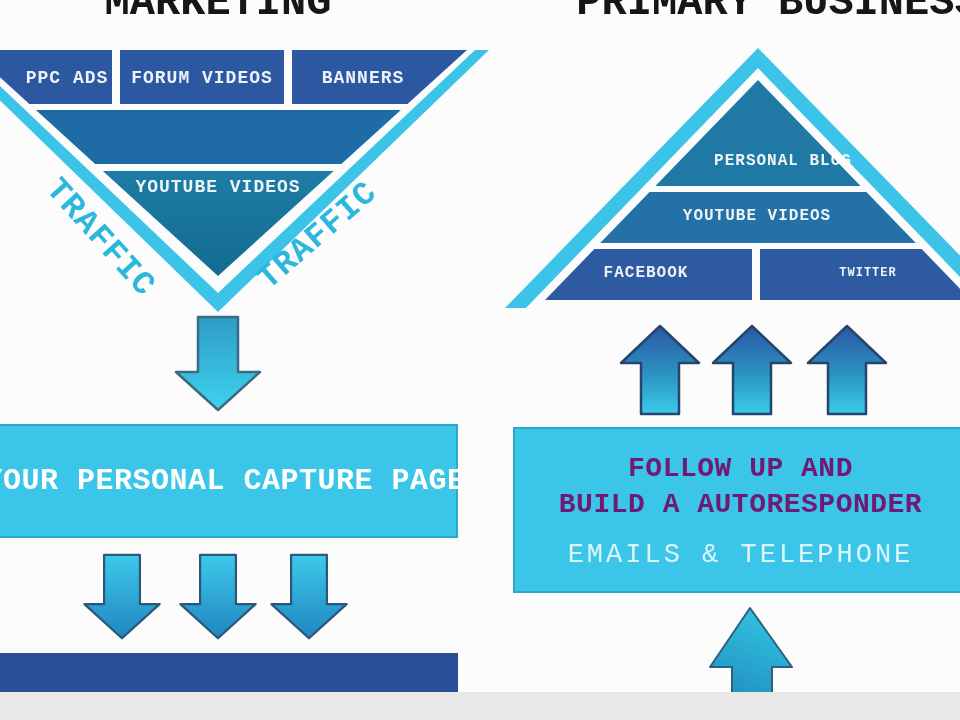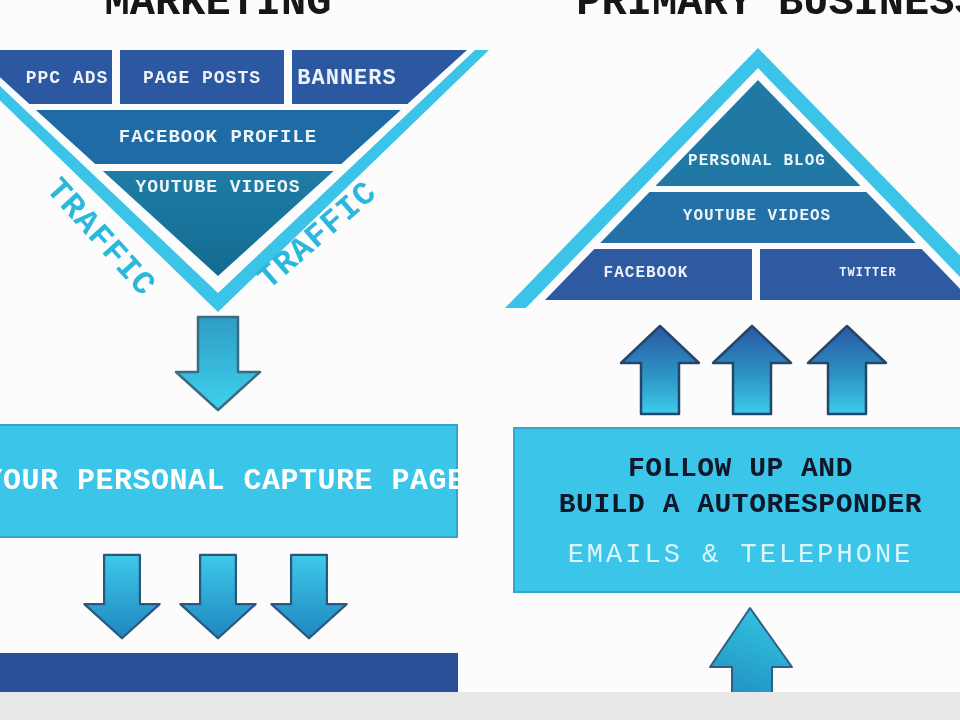--- a/index.html
+++ b/index.html
@@ -29,43 +29,42 @@
   
   .ctr{transform:translate(-50%,-50%);white-space:nowrap;}
   .title{font-size:42px;font-weight:bold;color:#161616;letter-spacing:0px;}
   .rowlbl{color:rgba(255,255,255,.92);font-weight:bold;letter-spacing:1px;}
   .traffic{font-size:33px;font-weight:bold;color:#2cb8dc;letter-spacing:1px;}
   .boxlbl{color:#fff;font-weight:bold;font-size:30px;letter-spacing:.5px;}
 
   .cyan-box{background:#3bc6e9;border:2px solid rgba(32,118,148,.38);box-sizing:border-box;}
   .navy-box{background:#2b4f96;}
   .follow-box{display:flex;flex-direction:column;align-items:center;justify-content:flex-start;padding-top:22px;}
-  .fl1,.fl2{color:#0f172a;font-weight:bold;font-size:28px;letter-spacing:.5px;line-height:36px;text-align:center;}
+  .fl1,.fl2{color:#701a75;font-weight:bold;font-size:28px;letter-spacing:.5px;line-height:36px;text-align:center;}
   .fl3{color:rgba(255,255,255,.82);font-weight:normal;font-size:27px;letter-spacing:3px;margin-top:17px;text-align:center;}
 </style>
 </head>
 <body>
 
 <div id="stage">
 
   <div class="abs ctr title" style="left:218px;top:3px;">MARKETING</div>
 
   <div class="layer funnel-cyan"></div>
   <div class="layer funnel-white"></div>
   <div class="layer funnel-content">
     <div class="abs f-row1"></div>
     <div class="abs f-gap-v" style="left:112px;"></div>
     <div class="abs f-gap-v" style="left:284px;"></div>
     <div class="abs f-row2"></div>
     <div class="abs f-row3"></div>
   </div>
   <div class="abs ctr rowlbl" style="left:67px;top:78px;font-size:18px;text-align:right;">PPC ADS</div>
-  <div class="abs ctr rowlbl" style="left:202px;top:78px;font-size:18px;">PAGE POSTS</div>
-  <div class="abs ctr rowlbl" style="left:347px;top:78px;font-size:22px;">BANNERS</div>
-  <div class="abs ctr rowlbl" style="left:218px;top:137px;font-size:19px;">FACEBOOK PROFILE</div>
+  <div class="abs ctr rowlbl" style="left:202px;top:78px;font-size:18px;">FORUM VIDEOS</div>
+  <div class="abs ctr rowlbl" style="left:363px;top:78px;font-size:18px;">BANNERS</div>
   <div class="abs ctr rowlbl" style="left:218px;top:187px;font-size:18px;">YOUTUBE VIDEOS</div>
   <div class="abs traffic" style="left:100px;top:238px;transform:translate(-50%,-50%) rotate(48deg);">TRAFFIC</div>
   <div class="abs traffic" style="left:318px;top:236px;transform:translate(-50%,-50%) rotate(-41deg);">TRAFFIC</div>
 
   <svg class="abs" style="left:170px;top:314px;" width="96" height="100" viewBox="0 0 96 100">
     <defs>
       <linearGradient id="gradBigDown" x1="0" y1="0" x2="0" y2="1">
         <stop offset="0" stop-color="#2f9cc6"></stop>
           <stop offset="1" stop-color="#3ed2ee"></stop>
       </linearGradient>
@@ -106,21 +105,21 @@
   <div class="abs ctr title" style="left:778px;top:3px;">PRIMARY BUSINESS</div>
 
   <div class="layer pyr-cyan"></div>
   <div class="layer pyr-white"></div>
   <div class="layer pyr-content">
     <div class="abs p-top"></div>
     <div class="abs p-mid"></div>
     <div class="abs p-bot"></div>
     <div class="abs p-vgap"></div>
   </div>
-  <div class="abs ctr rowlbl" style="left:757px;top:161px;font-size:16px;">PERSONAL BLOG</div>
+  <div class="abs ctr rowlbl" style="left:783px;top:161px;font-size:16px;">PERSONAL BLOG</div>
   <div class="abs ctr rowlbl" style="left:757px;top:216px;font-size:16px;">YOUTUBE VIDEOS</div>
   <div class="abs ctr rowlbl" style="left:646px;top:273px;font-size:16px;">FACEBOOK</div>
   <div class="abs ctr rowlbl" style="left:868px;top:273px;font-size:12px;">TWITTER</div>
 
   <svg class="abs" style="left:618px;top:323px;" width="84" height="94" viewBox="0 0 84 94">
     <path d="M42,3 L81,40 H61 V91 H23 V40 H3 Z" fill="url(#gradUp)" stroke="#27456a" stroke-width="2.5" stroke-linejoin="round"></path>
     </svg>
   <svg class="abs" style="left:710px;top:323px;" width="84" height="94" viewBox="0 0 84 94">
     <path d="M42,3 L81,40 H61 V91 H23 V40 H3 Z" fill="url(#gradUp)" stroke="#27456a" stroke-width="2.5" stroke-linejoin="round"></path>
     </svg>

